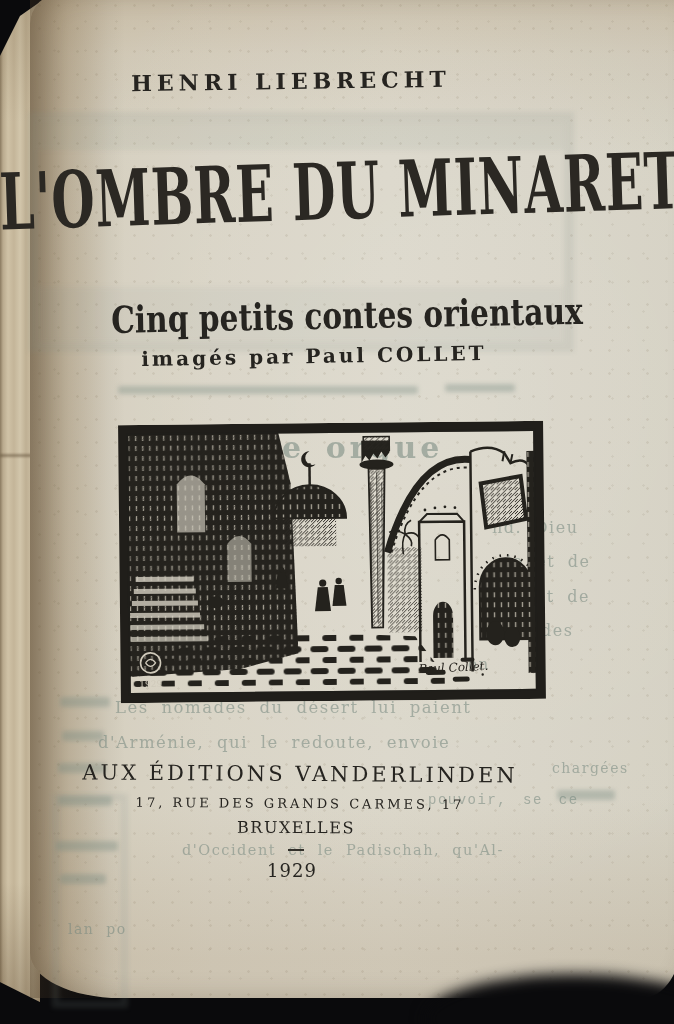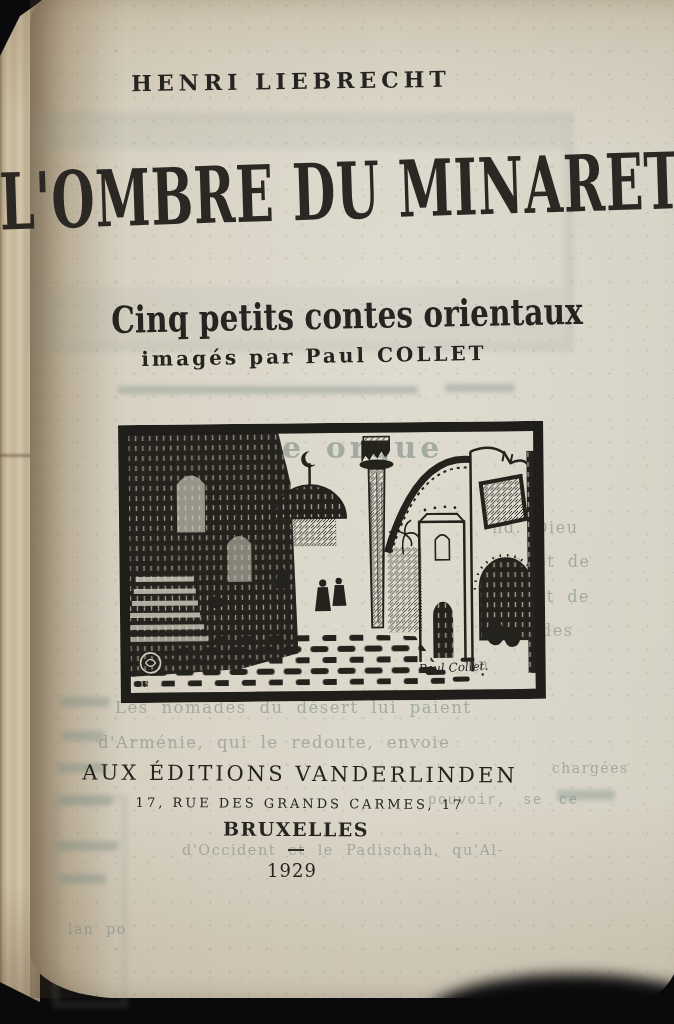--- a/index.html
+++ b/index.html
@@ -111,21 +111,21 @@
   }
   .pub-name{
     font-size:21px;letter-spacing:3px;font-weight:500;
     transform:translateX(-50%) rotate(.4deg);
   }
   .pub-address{
     font-size:13px;letter-spacing:3px;font-weight:500;
     transform:translateX(-50%) rotate(.4deg);
   }
   .pub-city{
-    font-size:19px;letter-spacing:1.5px;font-weight:700;
+    font-size:16px;letter-spacing:1.5px;font-weight:400;
     transform:translateX(-50%) rotate(.3deg);
   }
   .pub-dash{
     position:absolute;width:16px;height:2px;background:#33302a;
     transform:translateX(-50%);
   }
   .pub-year{
     font-size:18px;letter-spacing:1px;font-weight:500;
     transform:translateX(-50%);
   }

